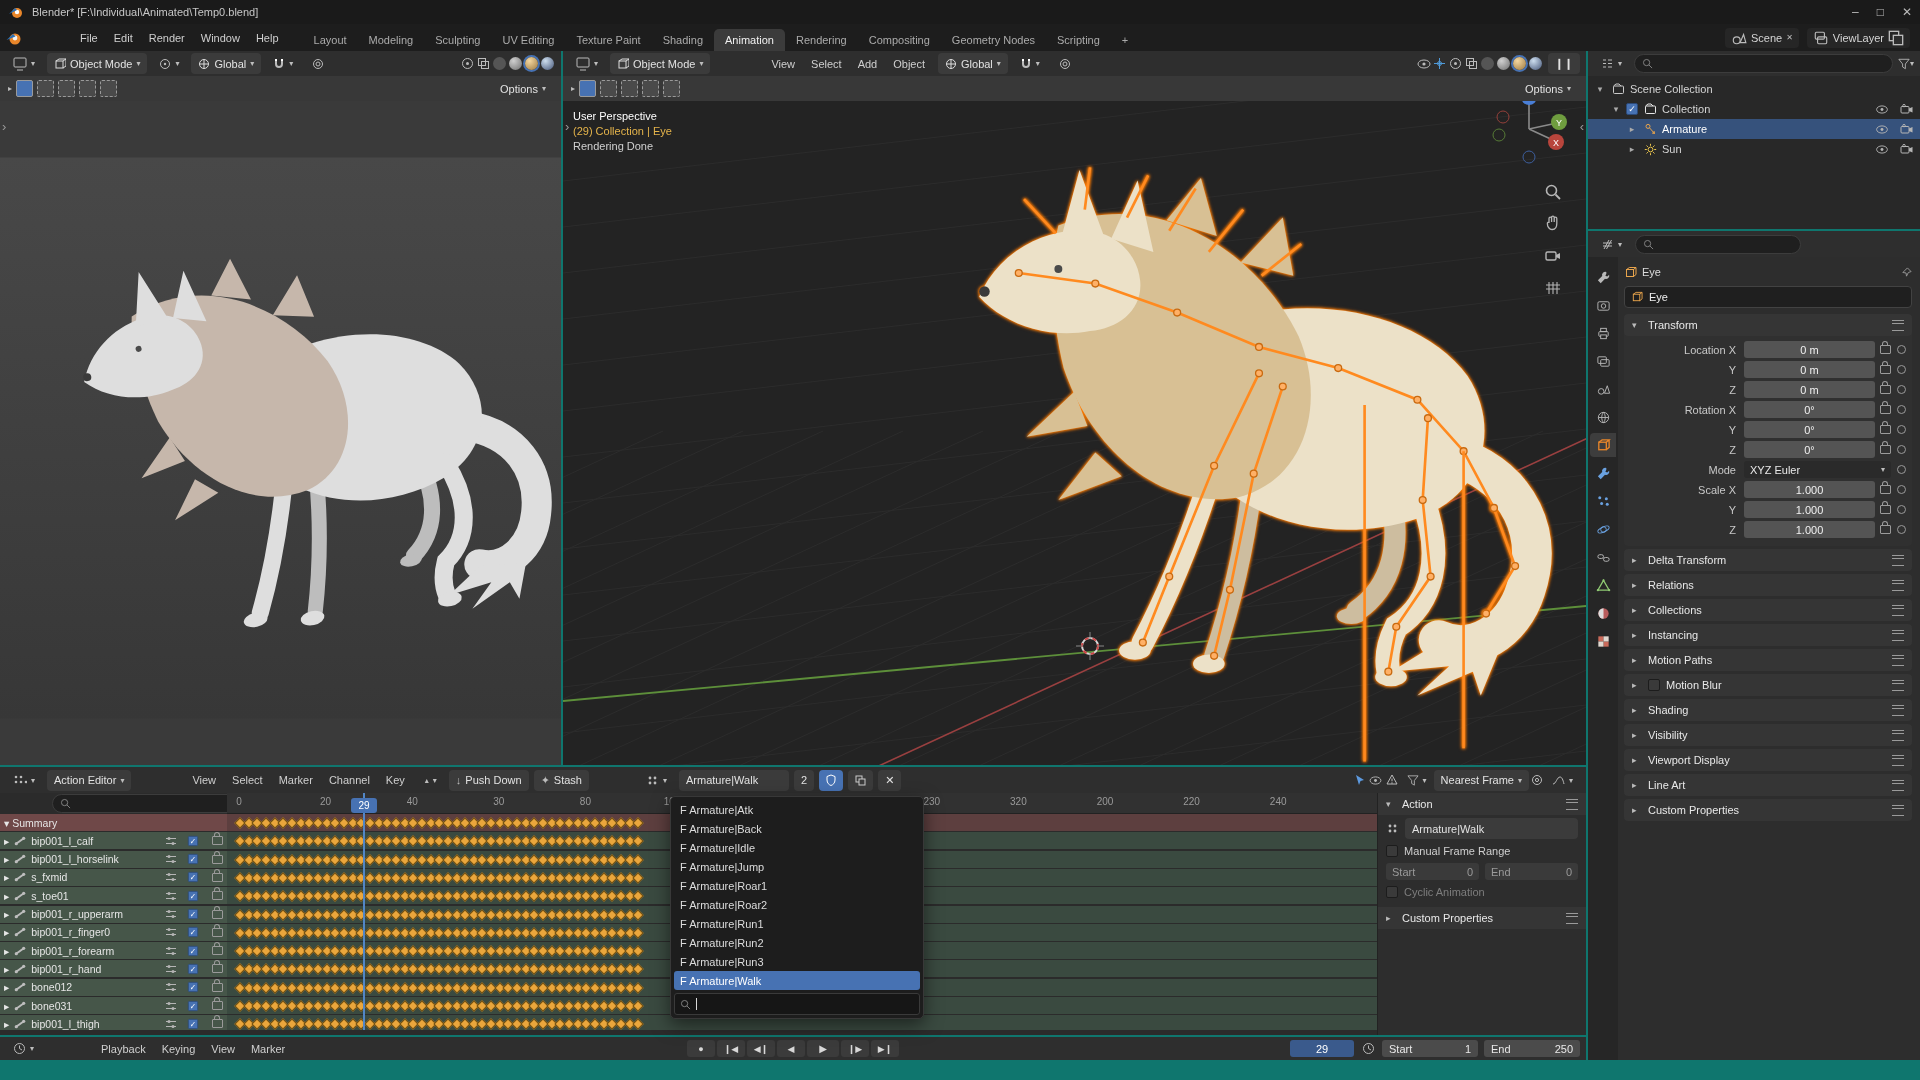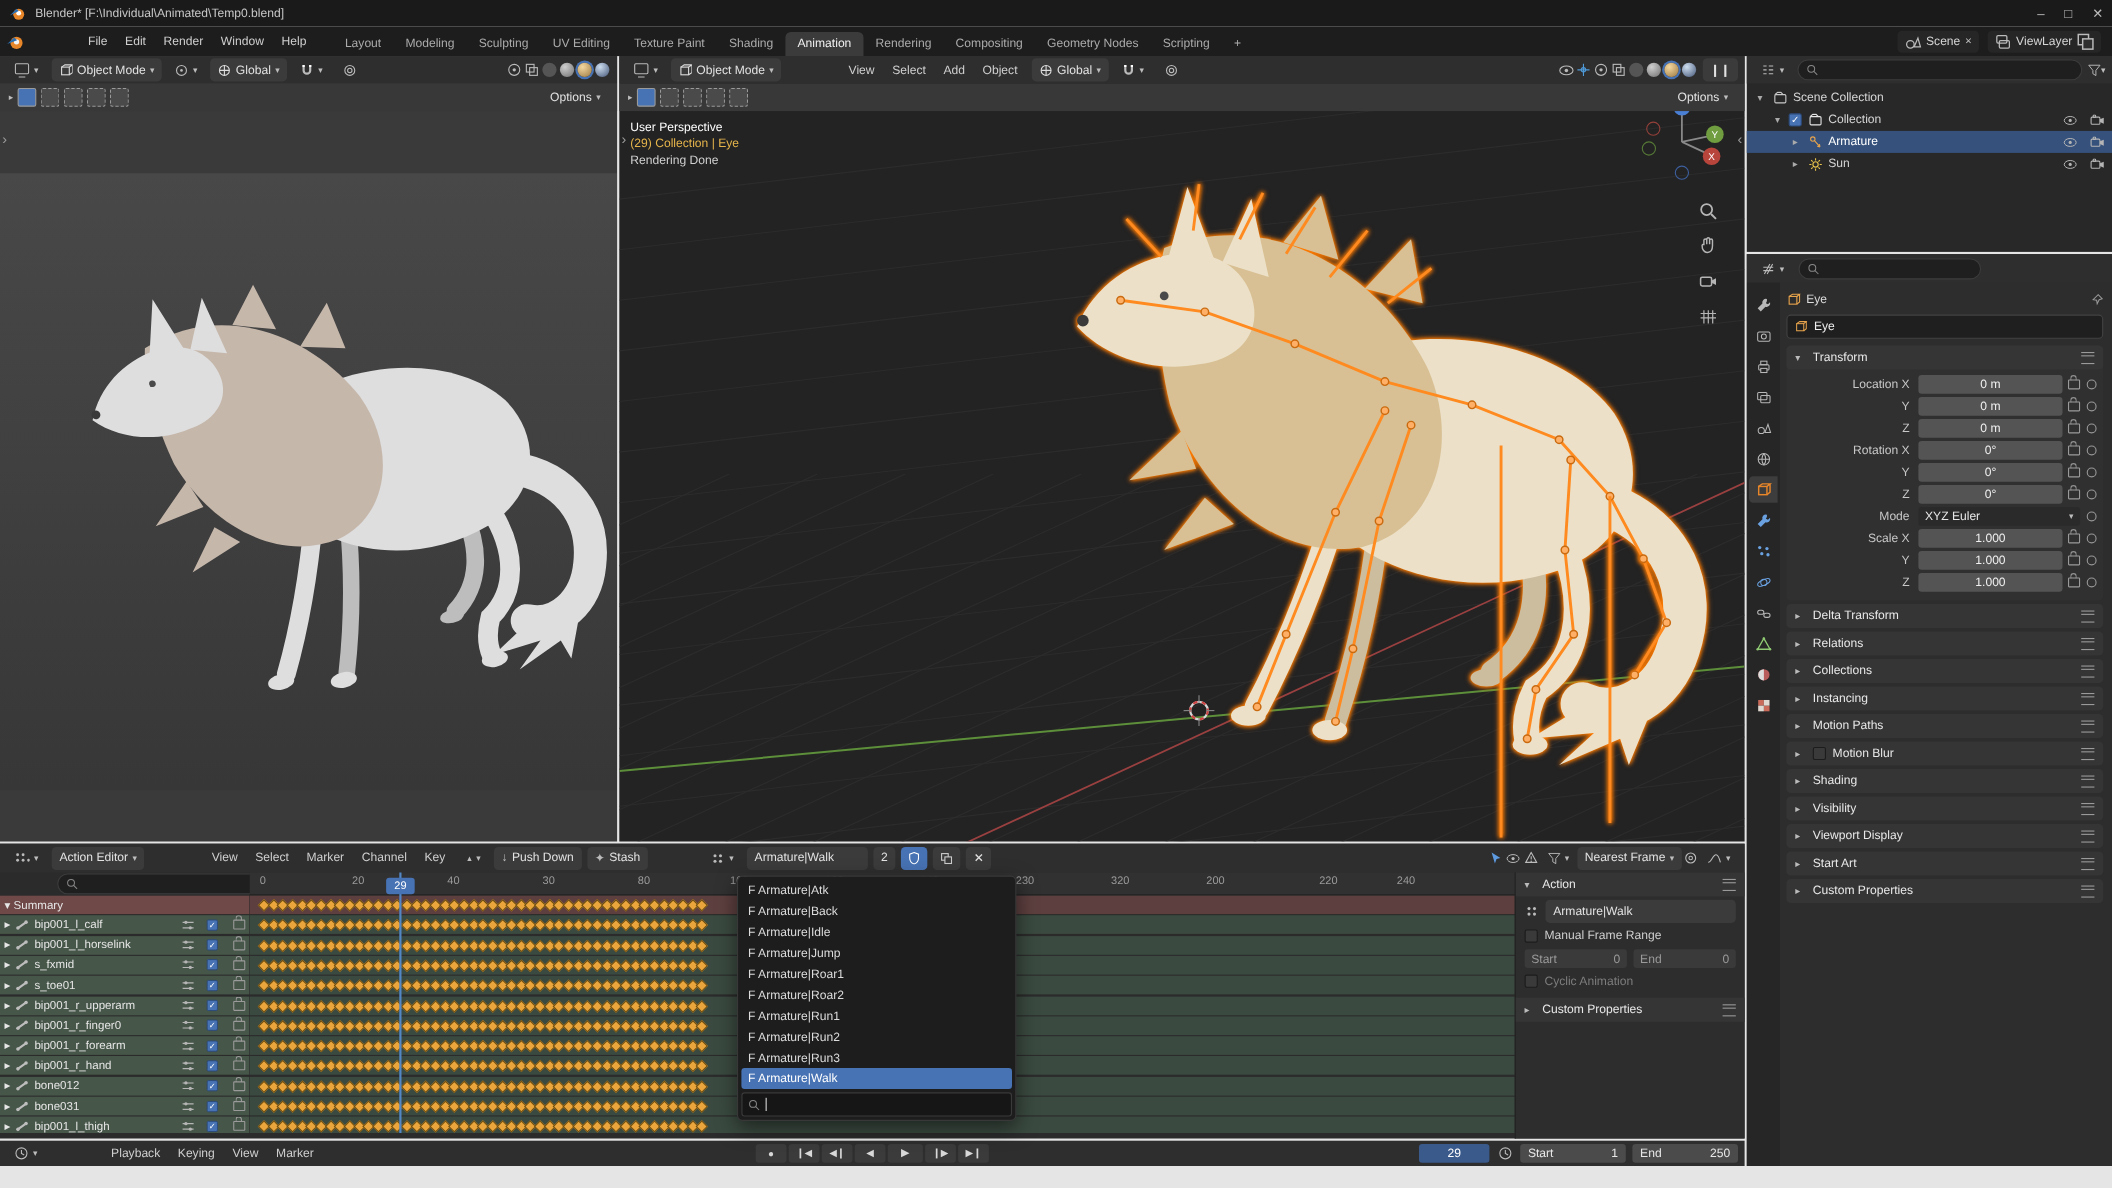--- a/index.html
+++ b/index.html
@@ -1,16 +1,16 @@
 <!DOCTYPE html>
 <html><head>
 <meta charset="utf-8">
 <style>
   html,body{margin:0;padding:0;background:#0e0e0e;}
-  #app{position:relative;width:1920px;height:1080px;overflow:hidden;background:#e5e5e5;
+  #app{position:relative;width:1920px;height:1080px;overflow:hidden;background:#0f766e;
        font-family:"Liberation Sans","DejaVu Sans",sans-serif;font-size:11px;color:#d8d8d8;
        -webkit-font-smoothing:antialiased;}
   .abs{position:absolute;}
   .row{display:flex;align-items:center;margin-left:48px;}
   
   #titlebar{left:0;top:0;width:1920px;height:24px;background:#1a1a1a;display:flex;align-items:center;padding:0 8px;box-sizing:border-box;gap:8px;color:#c7c7c7;font-size:11px;}
   #winbtns{margin-left:auto;display:flex;gap:18px;color:#bbb;font-size:12px;}
   #menubar{left:0;top:24px;width:1920px;height:27px;background:#1d1d1d;display:flex;align-items:center;padding:0 6px;box-sizing:border-box;gap:2px;}
   .menu{padding:3px 8px;border-radius:3px;color:#cfcfcf;}
   #workspaces{display:flex;margin-left:14px;align-items:flex-end;height:100%;}
@@ -932,21 +932,21 @@
             <span>Visibility</span>
             <span class="burger"></span>
           </div>
           <div class="panelhead" style="margin-bottom: 3px;">
             <span class="exp">▸</span>
             <span>Viewport Display</span>
             <span class="burger"></span>
           </div>
           <div class="panelhead" style="margin-bottom: 3px;">
             <span class="exp">▸</span>
-            <span>Start Art</span>
+            <span>Line Art</span>
             <span class="burger"></span>
           </div>
           <div class="panelhead" style="margin-bottom: 3px;">
             <span class="exp">▸</span>
             <span>Custom Properties</span>
             <span class="burger"></span>
           </div>
         </div>
     </div>
   </div>
@@ -1071,21 +1071,21 @@
         <span class="tick" style="left: 98.6px;">20</span>
         <span class="tick" style="left: 185.2px;">40</span>
         <span class="tick" style="left: 271.8px;">30</span>
         <span class="tick" style="left: 358.4px;">80</span>
         <span class="tick" style="left: 445px;">100</span>
         <span class="tick" style="left: 531.6px;">120</span>
         <span class="tick" style="left: 618.2px;">140</span>
         <span class="tick" style="left: 704.8px;">230</span>
         <span class="tick" style="left: 791.4px;">320</span>
         <span class="tick" style="left: 878px;">200</span>
-        <span class="tick" style="left: 964.6px; margin-left: 16px;">220</span>
+        <span class="tick" style="left: 964.6px;">220</span>
         <span class="tick" style="left: 1051.2px;">240</span>
       </div>
     <div id="dope-names">
         <div class="chrow" style="top: 0px; background: rgb(111, 72, 72);">
           <span class="exp">▾</span>
           <span>Summary</span>
         </div>
         <div class="chrow" style="top: 18.3px; background: rgb(70, 86, 73);">
           <span class="exp">▸</span>
           <span class="icon16">

